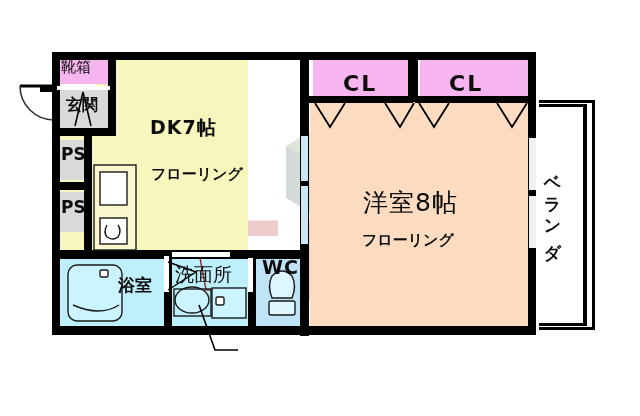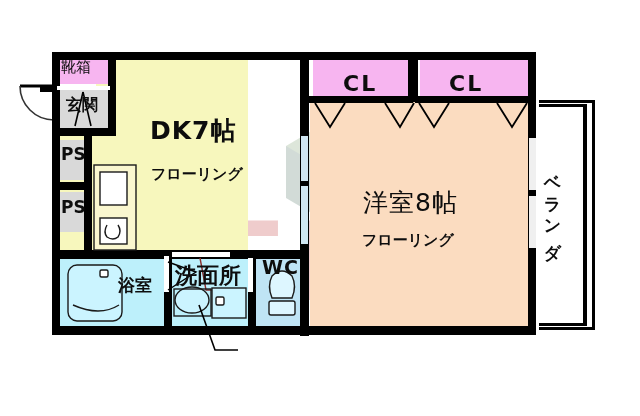--- a/index.html
+++ b/index.html
@@ -28,28 +28,28 @@
   }
   
   .lbl {
     position: absolute;
     color: #0d0d0d;
     font-family: "DejaVu Sans", "Liberation Sans", sans-serif;
     white-space: nowrap;
     line-height: 1;
     -webkit-font-smoothing: none;
   }
-  .lbl-dk       { left: 150px; top: 118px; font-size: 25px; font-weight: 700; letter-spacing: 1px; }
+  .lbl-dk       { left: 150px; top: 118px; font-size: 19px; font-weight: 700; letter-spacing: 1px; }
   .lbl-dk-f     { left: 151px; top: 167px; font-size: 15px; font-weight: 700; letter-spacing: 0px; }
   .lbl-yo       { left: 363px; top: 190px; font-size: 25px; font-weight: 400; letter-spacing: 1px; }
   .lbl-yo-f     { left: 362px; top: 233px; font-size: 15px; font-weight: 700; }
   .lbl-cl1      { left: 343px; top: 73px; font-size: 22px; font-weight: 700; letter-spacing: 2px; }
   .lbl-cl2      { left: 449px; top: 73px; font-size: 22px; font-weight: 700; letter-spacing: 2px; }
   .lbl-wc       { left: 262px; top: 258px; font-size: 19px; font-weight: 700; letter-spacing: 1px; }
-  .lbl-senmen   { left: 175px; top: 265px; font-size: 22px; font-weight: 700; letter-spacing: 0px; }
+  .lbl-senmen   { left: 175px; top: 265px; font-size: 19px; font-weight: 400; letter-spacing: 0px; }
   .lbl-yokushitu{ left: 118px; top: 278px; font-size: 17px; font-weight: 700; font-family: Liberation Mono, monospace; }
   .lbl-genkan   { left: 66px;  top: 97px;  font-size: 16px; font-weight: 700; }
   .lbl-kutubako { left: 61px;  top: 60px;  font-size: 15px; font-weight: 400; }
   .lbl-ps1      { left: 61px;  top: 146px; font-size: 17px; font-weight: 700; }
   .lbl-ps2      { left: 61px;  top: 199px; font-size: 17px; font-weight: 700; }
   .lbl-shampoo  { left: 236px; top: 349px; font-size: 16px; font-weight: 700; letter-spacing: 0px; }
   .lbl-veranda  {
     left: 544px; top: 163px;
     font-size: 17px; font-weight: 700;
     writing-mode: vertical-rl;

